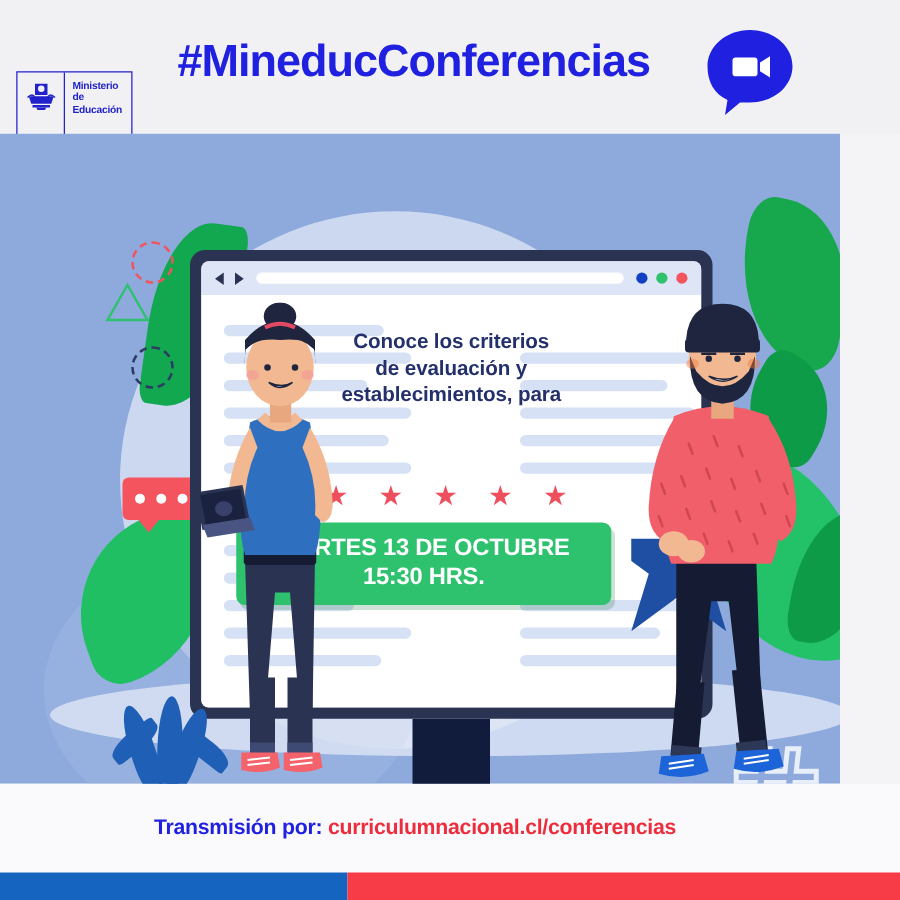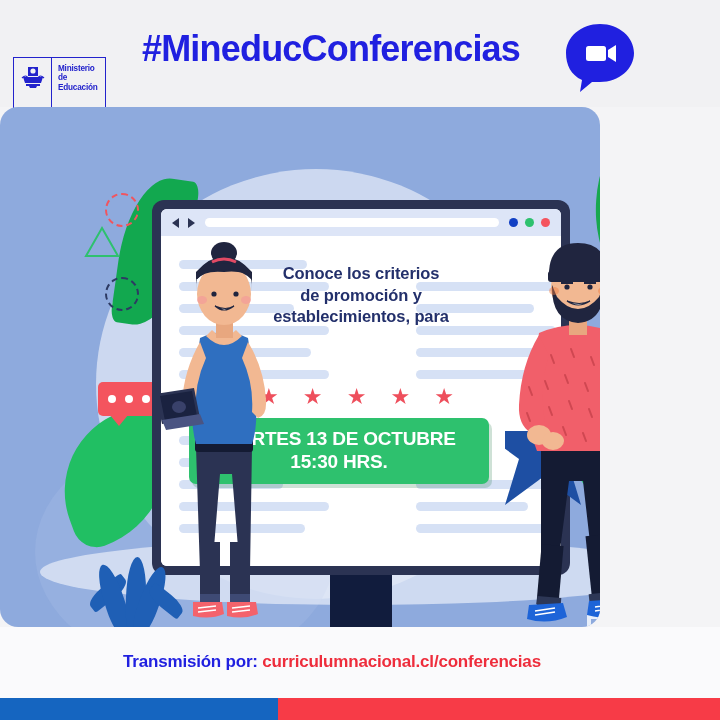--- a/index.html
+++ b/index.html
@@ -55,24 +55,23 @@
     letter-spacing: -0.8px;
   }
   .video-bubble {
     position: absolute; left: 562px; top: 22px;
     width: 76px; height: 72px;
   }
 
   
   .stage {
     position: absolute; left: 0; top: 107px;
-    width: 600px; height: 520px;
+    width: 672px; height: 520px;
     background: #8eaadd;
     overflow: hidden;
-    border-radius: 18px;
   }
 
   
   .halo {
     position: absolute; left: 96px; top: 62px;
     width: 440px; height: 430px;
     background: #d7e0f3; border-radius: 50%;
     opacity: 0.85;
   }
   .halo2 {
@@ -358,21 +357,21 @@
           <div class="ph-line" style="left:255px;top:68px;width:118px;"></div>
           <div class="ph-line" style="left:255px;top:90px;width:140px;"></div>
           <div class="ph-line" style="left:255px;top:112px;width:128px;"></div>
           <div class="ph-line" style="left:255px;top:134px;width:140px;"></div>
           <div class="ph-line" style="left:255px;top:244px;width:140px;"></div>
           <div class="ph-line" style="left:255px;top:266px;width:112px;"></div>
           <div class="ph-line" style="left:255px;top:288px;width:140px;"></div>
 
           <div class="content-text">
             <div>Conoce los criterios</div>
-            <div>de promoción y</div>
+            <div>de evaluación y</div>
             <div>establecimientos, para</div>
           </div>
 
           <div class="stars">★ ★ ★ ★ ★</div>
 
           <div class="date-banner">
             <div>MARTES 13 DE OCTUBRE</div>
             <div>15:30 HRS.</div>
           </div>
         </div>

